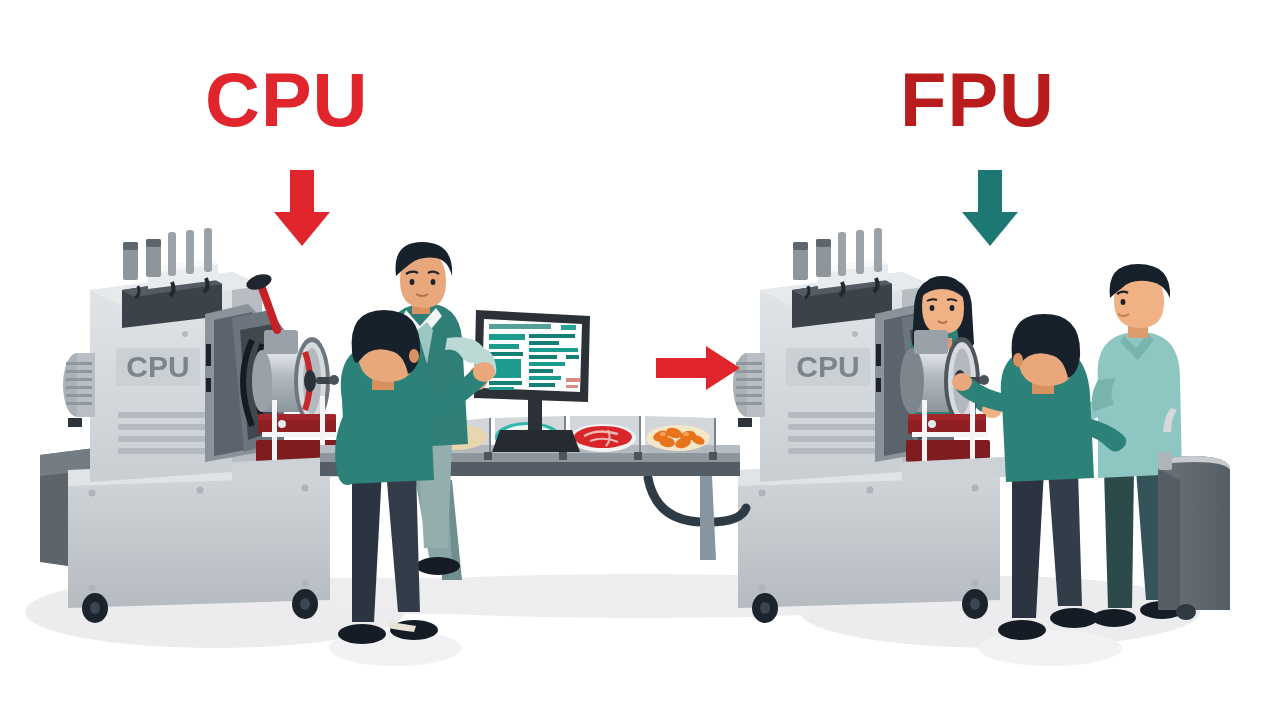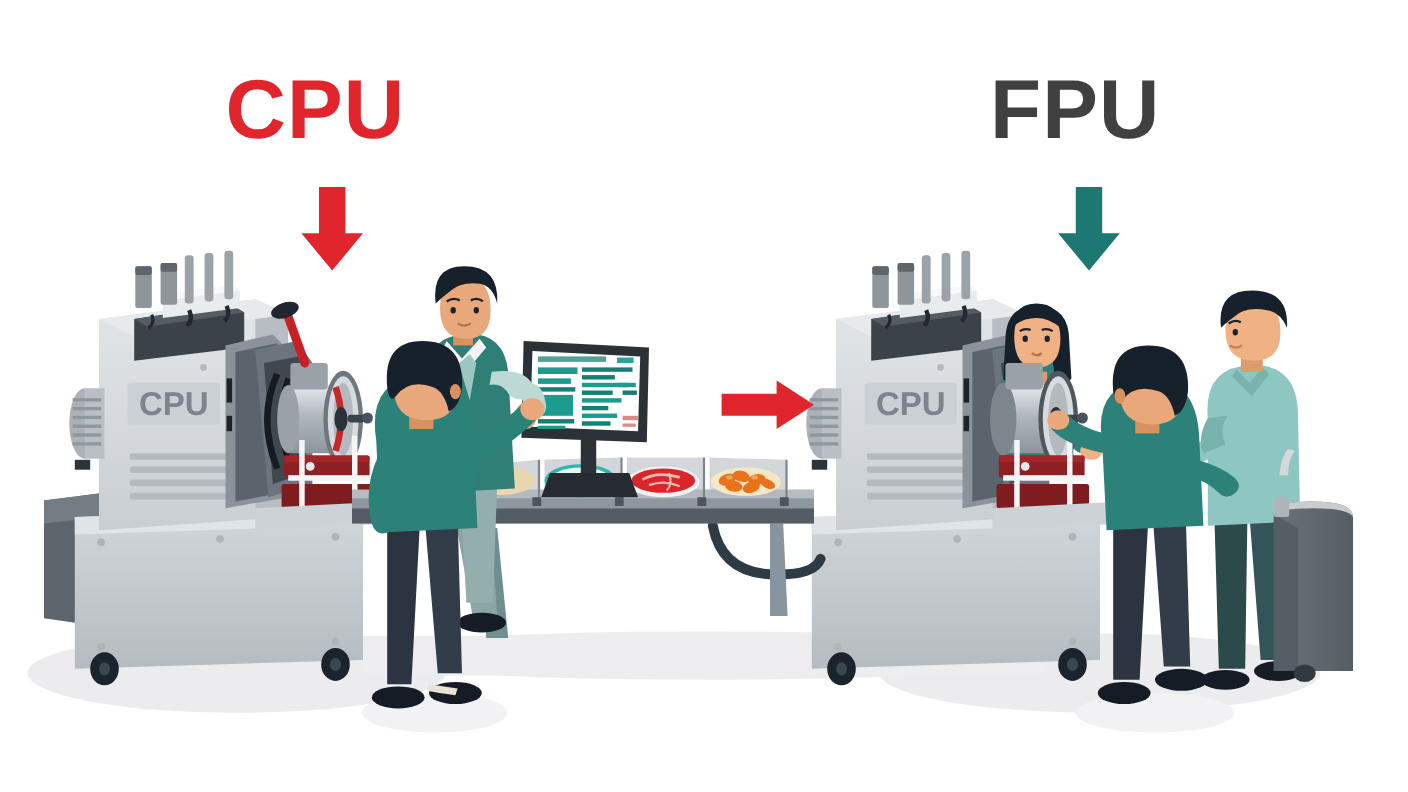--- a/index.html
+++ b/index.html
@@ -32,21 +32,21 @@
     white-space: nowrap;
   }
   #cpu-label {
     left: 205px;
     top: 62px;
     color: #e0252c;
   }
   #fpu-label {
     left: 900px;
     top: 62px;
-    color: #404040;
+    color: #b91c1c;
   }
 </style>
 </head>
 <body>
 
 <div id="stage">
 
   <svg class="layer" viewBox="0 0 1280 720" xmlns="http://www.w3.org/2000/svg">
 
     <defs>

